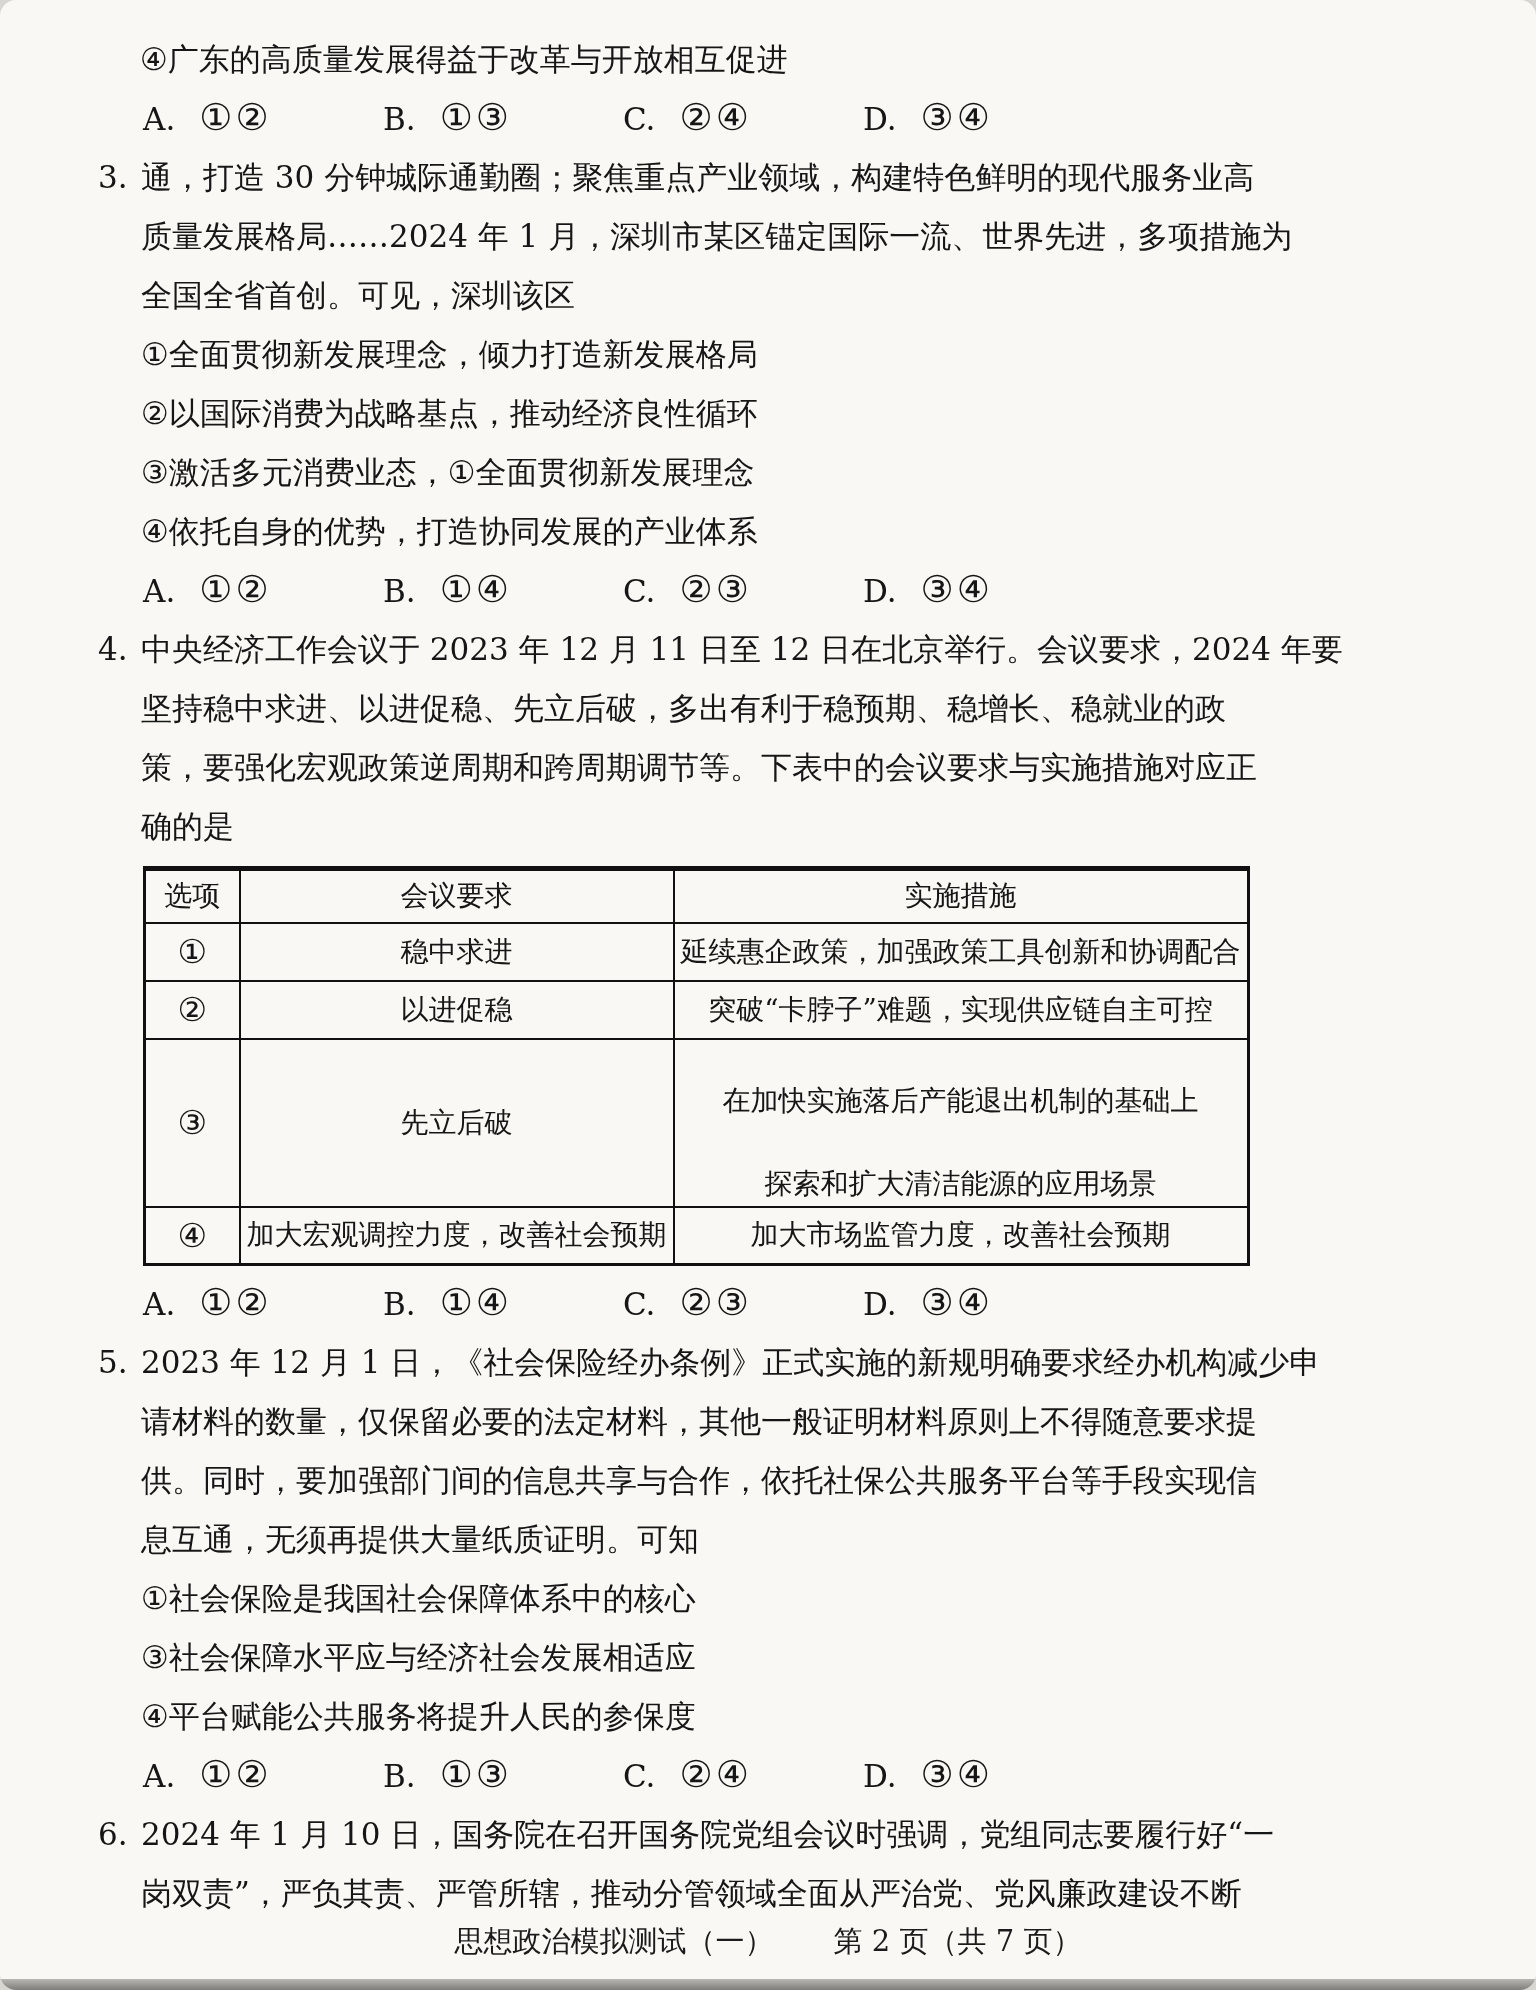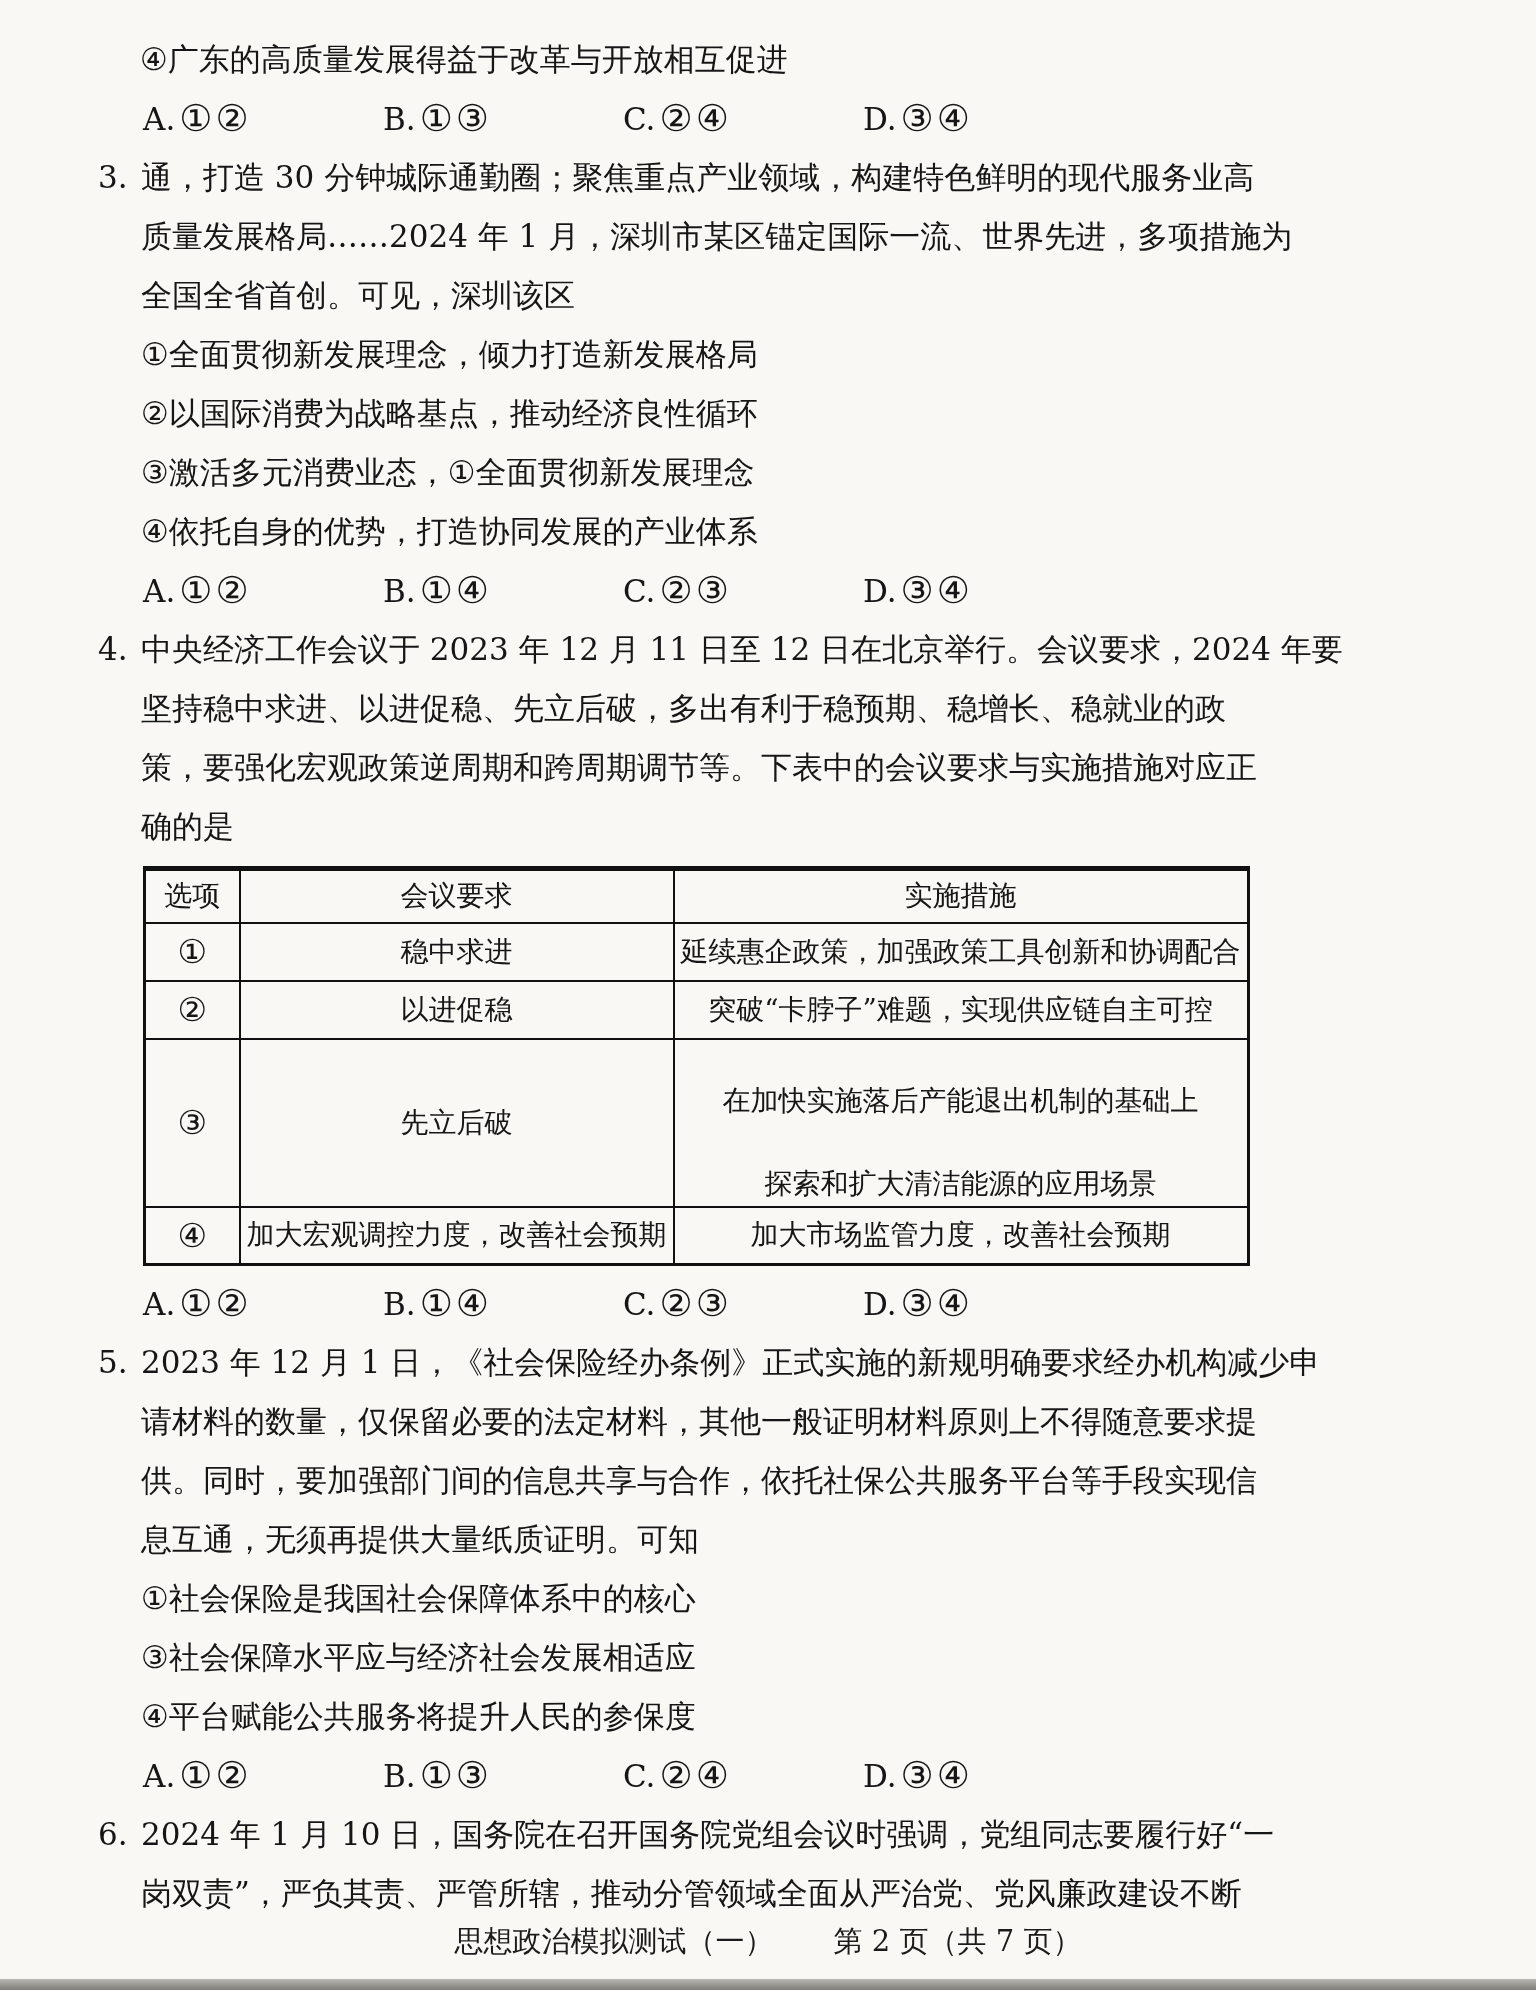--- a/index.html
+++ b/index.html
@@ -4,32 +4,33 @@
 <style>
   html,body{margin:0;padding:0;background:#d8d6d0;}
   .page{
     position:relative;
     width:1536px;height:1990px;
     background:#f9f8f4;
     font-family:"DejaVu Serif","Liberation Serif","DejaVu Sans",serif;
     color:#161616;
     overflow:hidden;
     box-sizing:border-box;
+    border-radius:16px;
   }
   .content{position:absolute;top:30px;left:0;width:1536px;}
   .line{
     height:59px;line-height:59px;
     font-size:31px;white-space:nowrap;
   }
   .lead-indent{margin-left:140px;}
   
   .opts{display:flex;margin-left:143px;height:59px;align-items:center;}
   .opt{width:240px;display:flex;align-items:center;}
   .olabel{font-size:31px;}
-  .onums{font-family:Liberation Sans, sans-serif;font-size:37px;margin-left:4px;letter-spacing:3px;}
+  .onums{font-family:Liberation Mono, monospace;font-size:37px;margin-left:24px;letter-spacing:3px;}
   
   .question{display:flex;}
   .qnum{flex:none;width:43px;margin-left:98px;font-size:31px;line-height:59px;}
   .qbody{flex:none;width:1000px;}
   
   .ctable{
     border-collapse:collapse;
     margin:10px 0 8px 143px;
     table-layout:fixed;
     font-size:28px;

